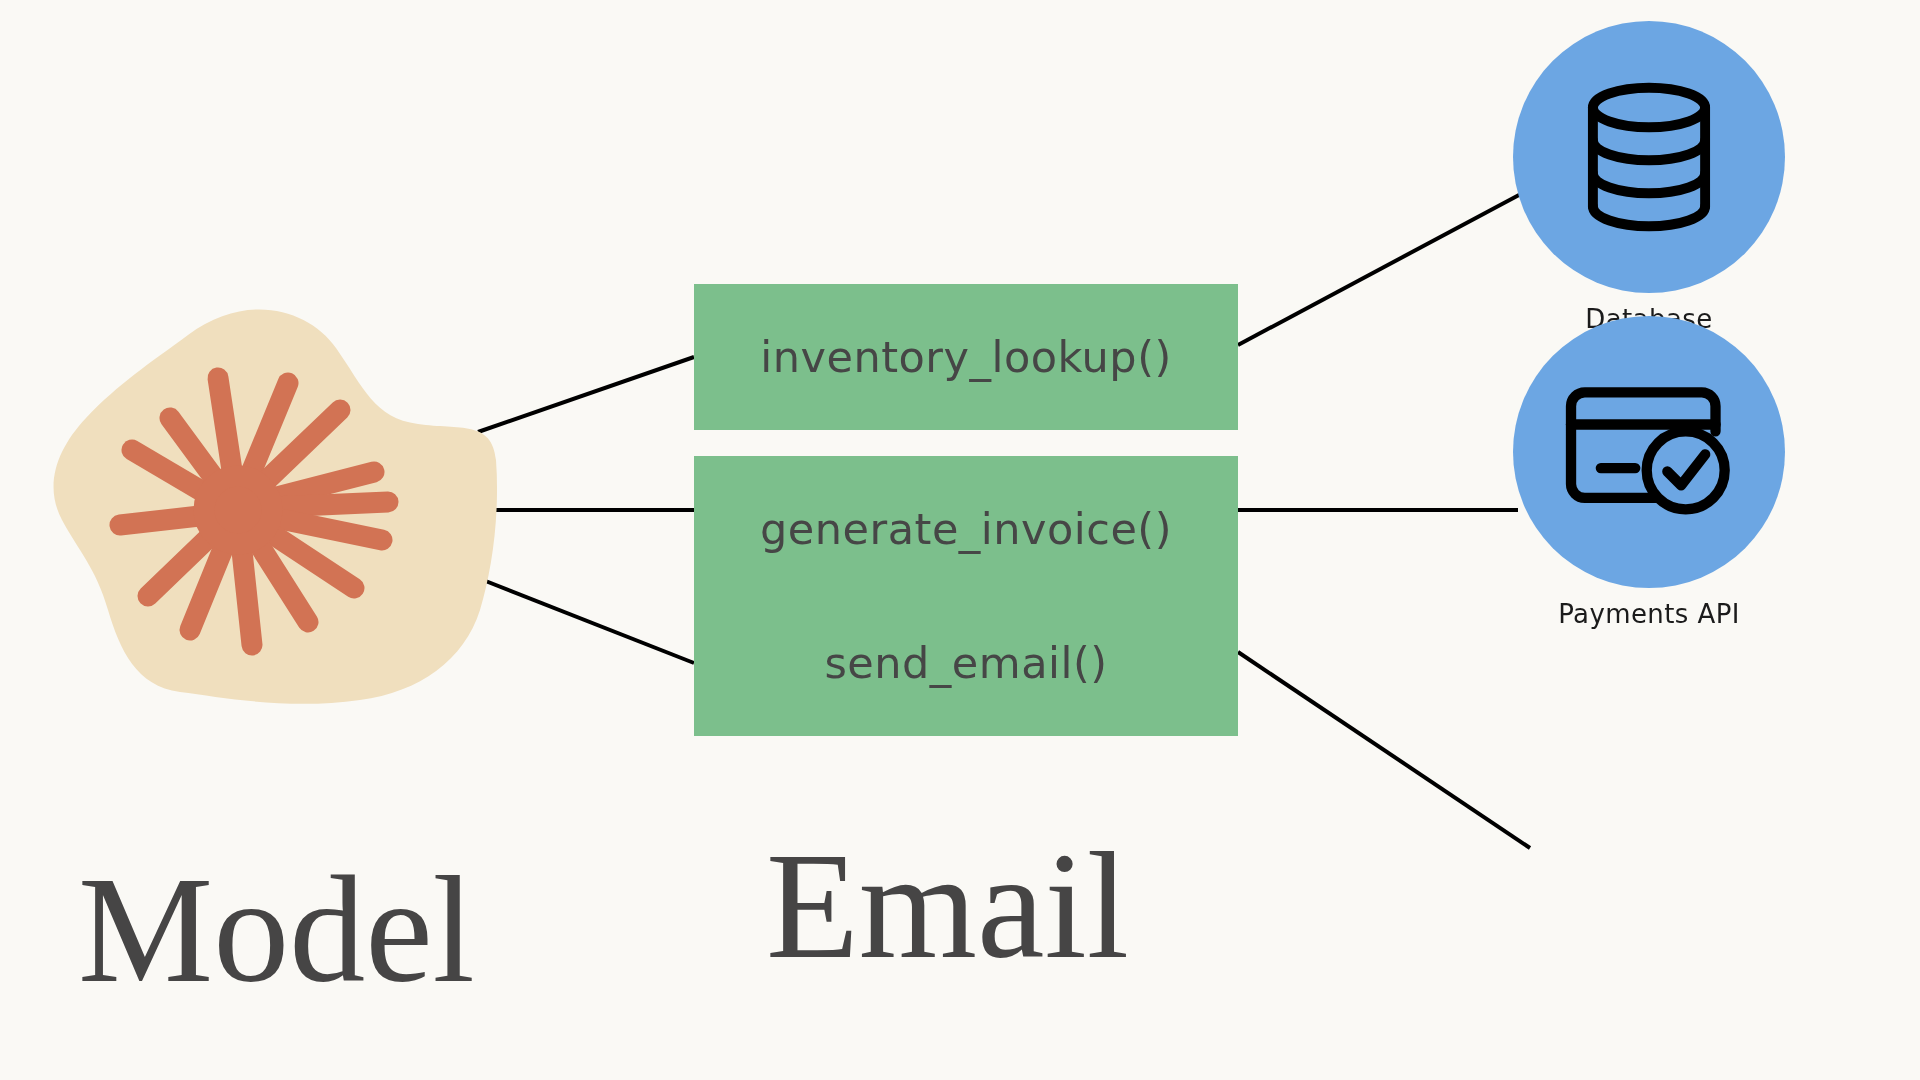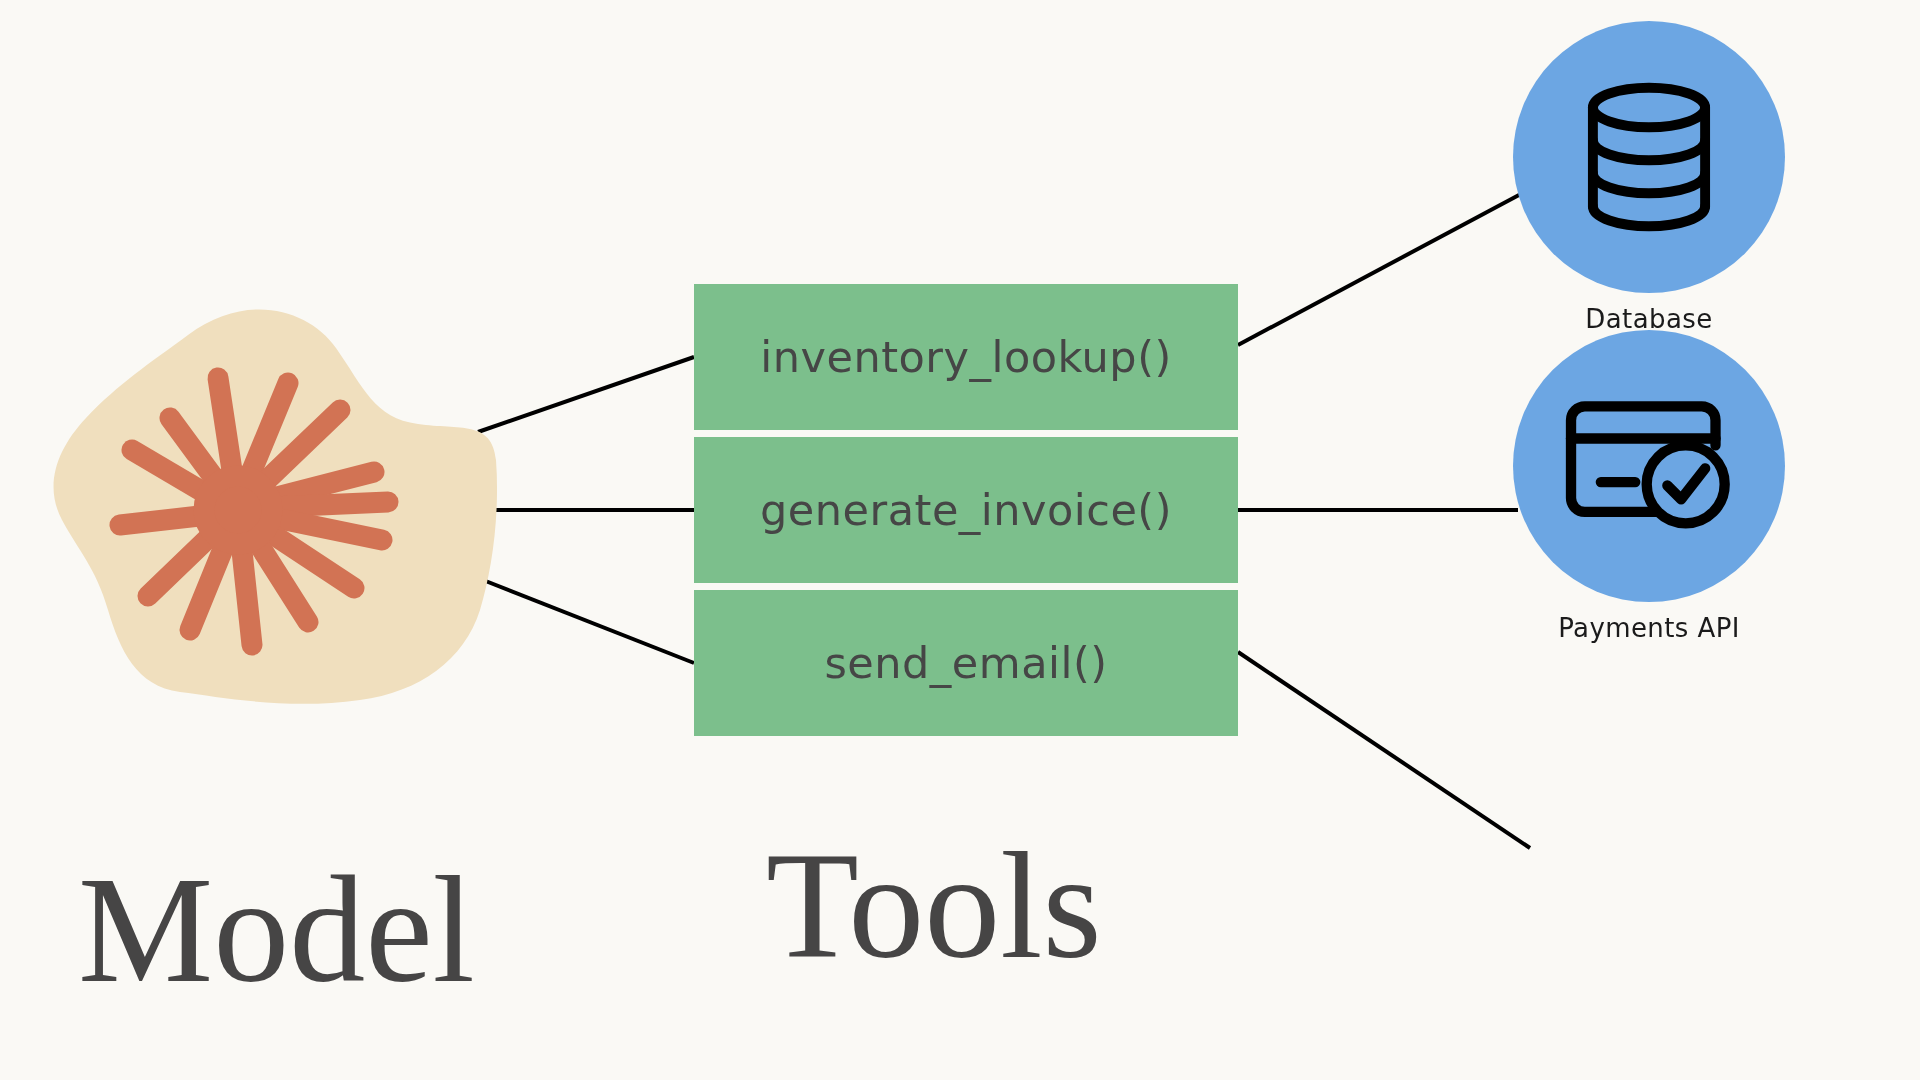--- a/index.html
+++ b/index.html
@@ -59,21 +59,21 @@
   }
   .tool-box .tool-label {
     font-family: "DejaVu Sans", sans-serif;
     font-size: 43px;
     color: #464646;
     letter-spacing: 0.5px;
     white-space: nowrap;
     line-height: 1;
   }
   #tool-box-0 { top: 284px; }
-  #tool-box-1 { top: 437px; }
+  #tool-box-1 { top: 456px; }
   #tool-box-2 { top: 590px; text-align: right; }
 
   
   .service-node {
     position: absolute;
     left: 1513px;
     width: 272px;
     z-index: 3;
     text-align: center;
   }
@@ -91,21 +91,21 @@
   .service-label {
     margin-top: 12px;
     font-family: "DejaVu Sans", sans-serif;
     font-size: 26px;
     color: #1B1B1B;
     letter-spacing: 0.4px;
     line-height: 1.1;
     white-space: nowrap;
   }
   #service-node-0 { top: 21px; }
-  #service-node-1 { top: 330px; }
+  #service-node-1 { top: 316px; }
   #service-node-2 { top: 619px; }
 
   
   .section-caption {
     position: absolute;
     font-family: "Liberation Serif", "DejaVu Serif", serif;
     font-size: 152px;
     color: #464545;
     line-height: 1;
     z-index: 4;
@@ -199,15 +199,15 @@
           <circle cx="107" cy="76" r="34" fill="#6CA6E3"></circle>
           <path d="M 91 77 L 103 89 L 124 62"></path>
         </g>
       </svg>
     </div>
     <div class="service-label">Payments API</div>
   </div>
 
 
   <div class="section-caption" id="caption-model">Model</div>
-  <div class="section-caption" id="caption-tools">Tools</div>
+  <div class="section-caption" id="caption-tools">Email</div>
 
 </div>
 
 </body></html>

